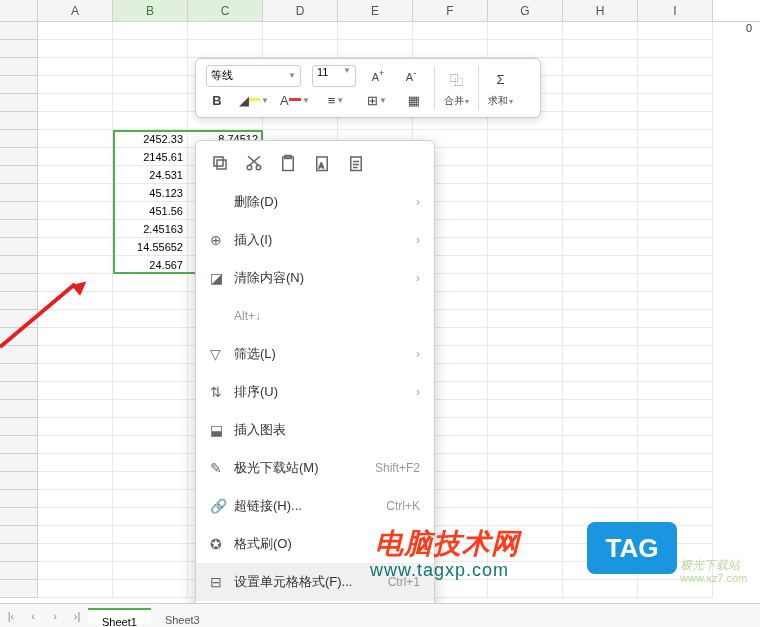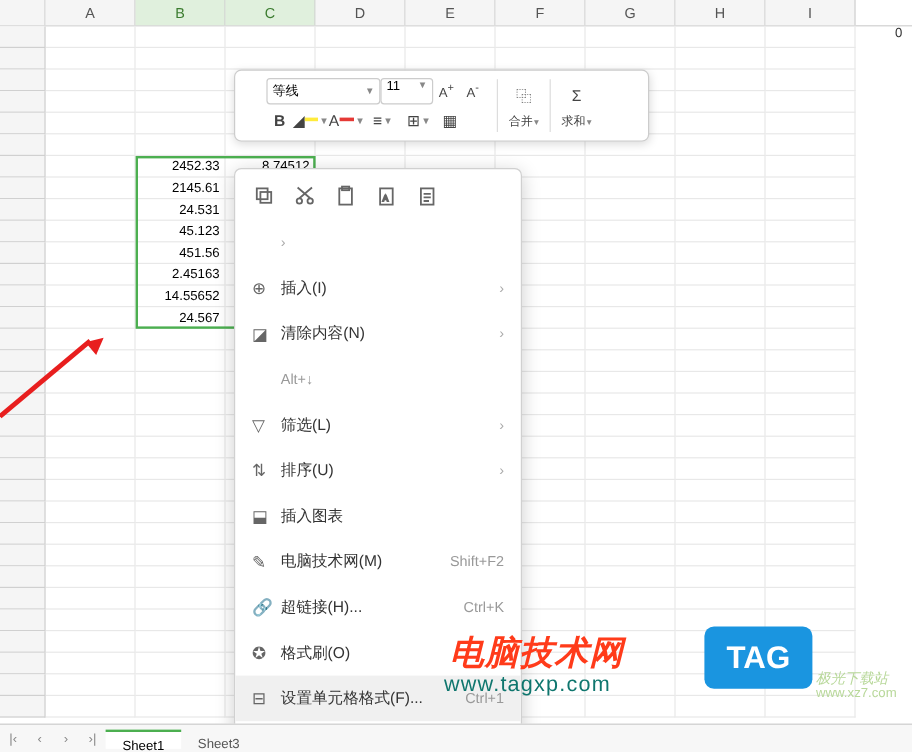--- a/index.html
+++ b/index.html
@@ -17,21 +17,21 @@
 .cell { width: 75px; border-right: 1px solid #e8e8e8; border-bottom: 1px solid #e8e8e8; font-size: 11px; line-height: 18px; padding-right: 4px; text-align: right; color: #000; }
 
 .zero { position:absolute; top:22px; right:8px; font-size:11px; color:#333; }
 
 .sel-border { position: absolute; border: 2px solid #4caf50; pointer-events: none; }
 .arrow-line { position: absolute; background: #e81e1e; transform-origin: left center; }
 .arrow-head { position: absolute; width: 0; height: 0; border-left: 14px solid #e81e1e; border-top: 7px solid transparent; border-bottom: 7px solid transparent; }
 
 .mini-toolbar { position: absolute; top: 58px; left: 195px; width: 346px; height: 60px; background: #fff; border: 1px solid #ccc; border-radius: 6px; box-shadow: 0 2px 8px rgba(0,0,0,0.15); display: flex; align-items: center; padding: 4px 6px; gap: 3px; }
 .tb-sec { display:flex; flex-direction:column; gap:3px; padding:0 4px; }
-.tb-row { display:flex; gap:0; align-items:center;margin-left:16px; }
+.tb-row { display:flex; gap:11px; align-items:center; }
 .tb-sep { width:1px; height:44px; background:#ddd; margin:0 2px; }
 .font-sel { width:95px; height:22px; border:1px solid #ccc; border-radius:3px; font-size:11px; padding:0 4px; display:flex; align-items:center; justify-content:space-between; }
 .size-sel { width:44px; height:22px; border:1px solid #ccc; border-radius:3px; font-size:11px; padding:0 4px; display:flex; align-items:flex-start; justify-content:space-between; }
 .tb-btn { width:22px; height:22px; display:flex; align-items:center; justify-content:center; font-size:13px; color:#444; cursor:pointer; border-radius:3px; }
 .tb-btn-dd { width:30px; display:flex; align-items:center; }
 .dd-caret { font-size:8px; color:#888; margin-left:1px; }
 .merge-label, .sum-label { font-size:10px; text-align:center; color:#444; }
 .under-bar { width:14px; height:3px; margin-top:-2px; }
 
 .ctx-menu { position: absolute; top: 140px; left: 195px; width: 240px; background: #fff; border: 1px solid #d0d0d0; border-radius: 6px; box-shadow: 0 4px 16px rgba(0,0,0,0.2); padding: 6px 0; }
@@ -561,20 +561,21 @@
       </div>
     <div class="ctx-icon">
         <svg width="18" height="18" viewBox="0 0 24 24" fill="none" stroke="#666" stroke-width="2">
           <rect x="5" y="4" width="14" height="18"></rect>
           <path d="M8 10h8M8 14h8M8 18h6"></path>
         </svg>
       </div>
   </div>
   <div class="ctx-item">
     <div class="mi-icon"></div>
+      <div class="mi-label">删除(D)</div>
       <div class="mi-arrow">›</div>
   </div>
   <div class="ctx-item">
     <div class="mi-icon">⊕</div>
       <div class="mi-label">插入(I)</div>
       <div class="mi-arrow">›</div>
   </div>
   <div class="ctx-item">
     <div class="mi-icon">◪</div>
       <div class="mi-label">清除内容(N)</div>
@@ -593,21 +594,21 @@
     <div class="mi-icon">⇅</div>
       <div class="mi-label">排序(U)</div>
       <div class="mi-arrow">›</div>
   </div>
   <div class="ctx-item">
     <div class="mi-icon">⬓</div>
       <div class="mi-label">插入图表</div>
   </div>
   <div class="ctx-item">
     <div class="mi-icon">✎</div>
-      <div class="mi-label">电脑技术网(M)</div>
+      <div class="mi-label">极光下载站(M)</div>
       <div class="mi-short">Shift+F2</div>
   </div>
   <div class="ctx-item">
     <div class="mi-icon">🔗</div>
       <div class="mi-label">超链接(H)...</div>
       <div class="mi-short">Ctrl+K</div>
   </div>
   <div class="ctx-item">
     <div class="mi-icon">✪</div>
       <div class="mi-label">格式刷(O)</div>

